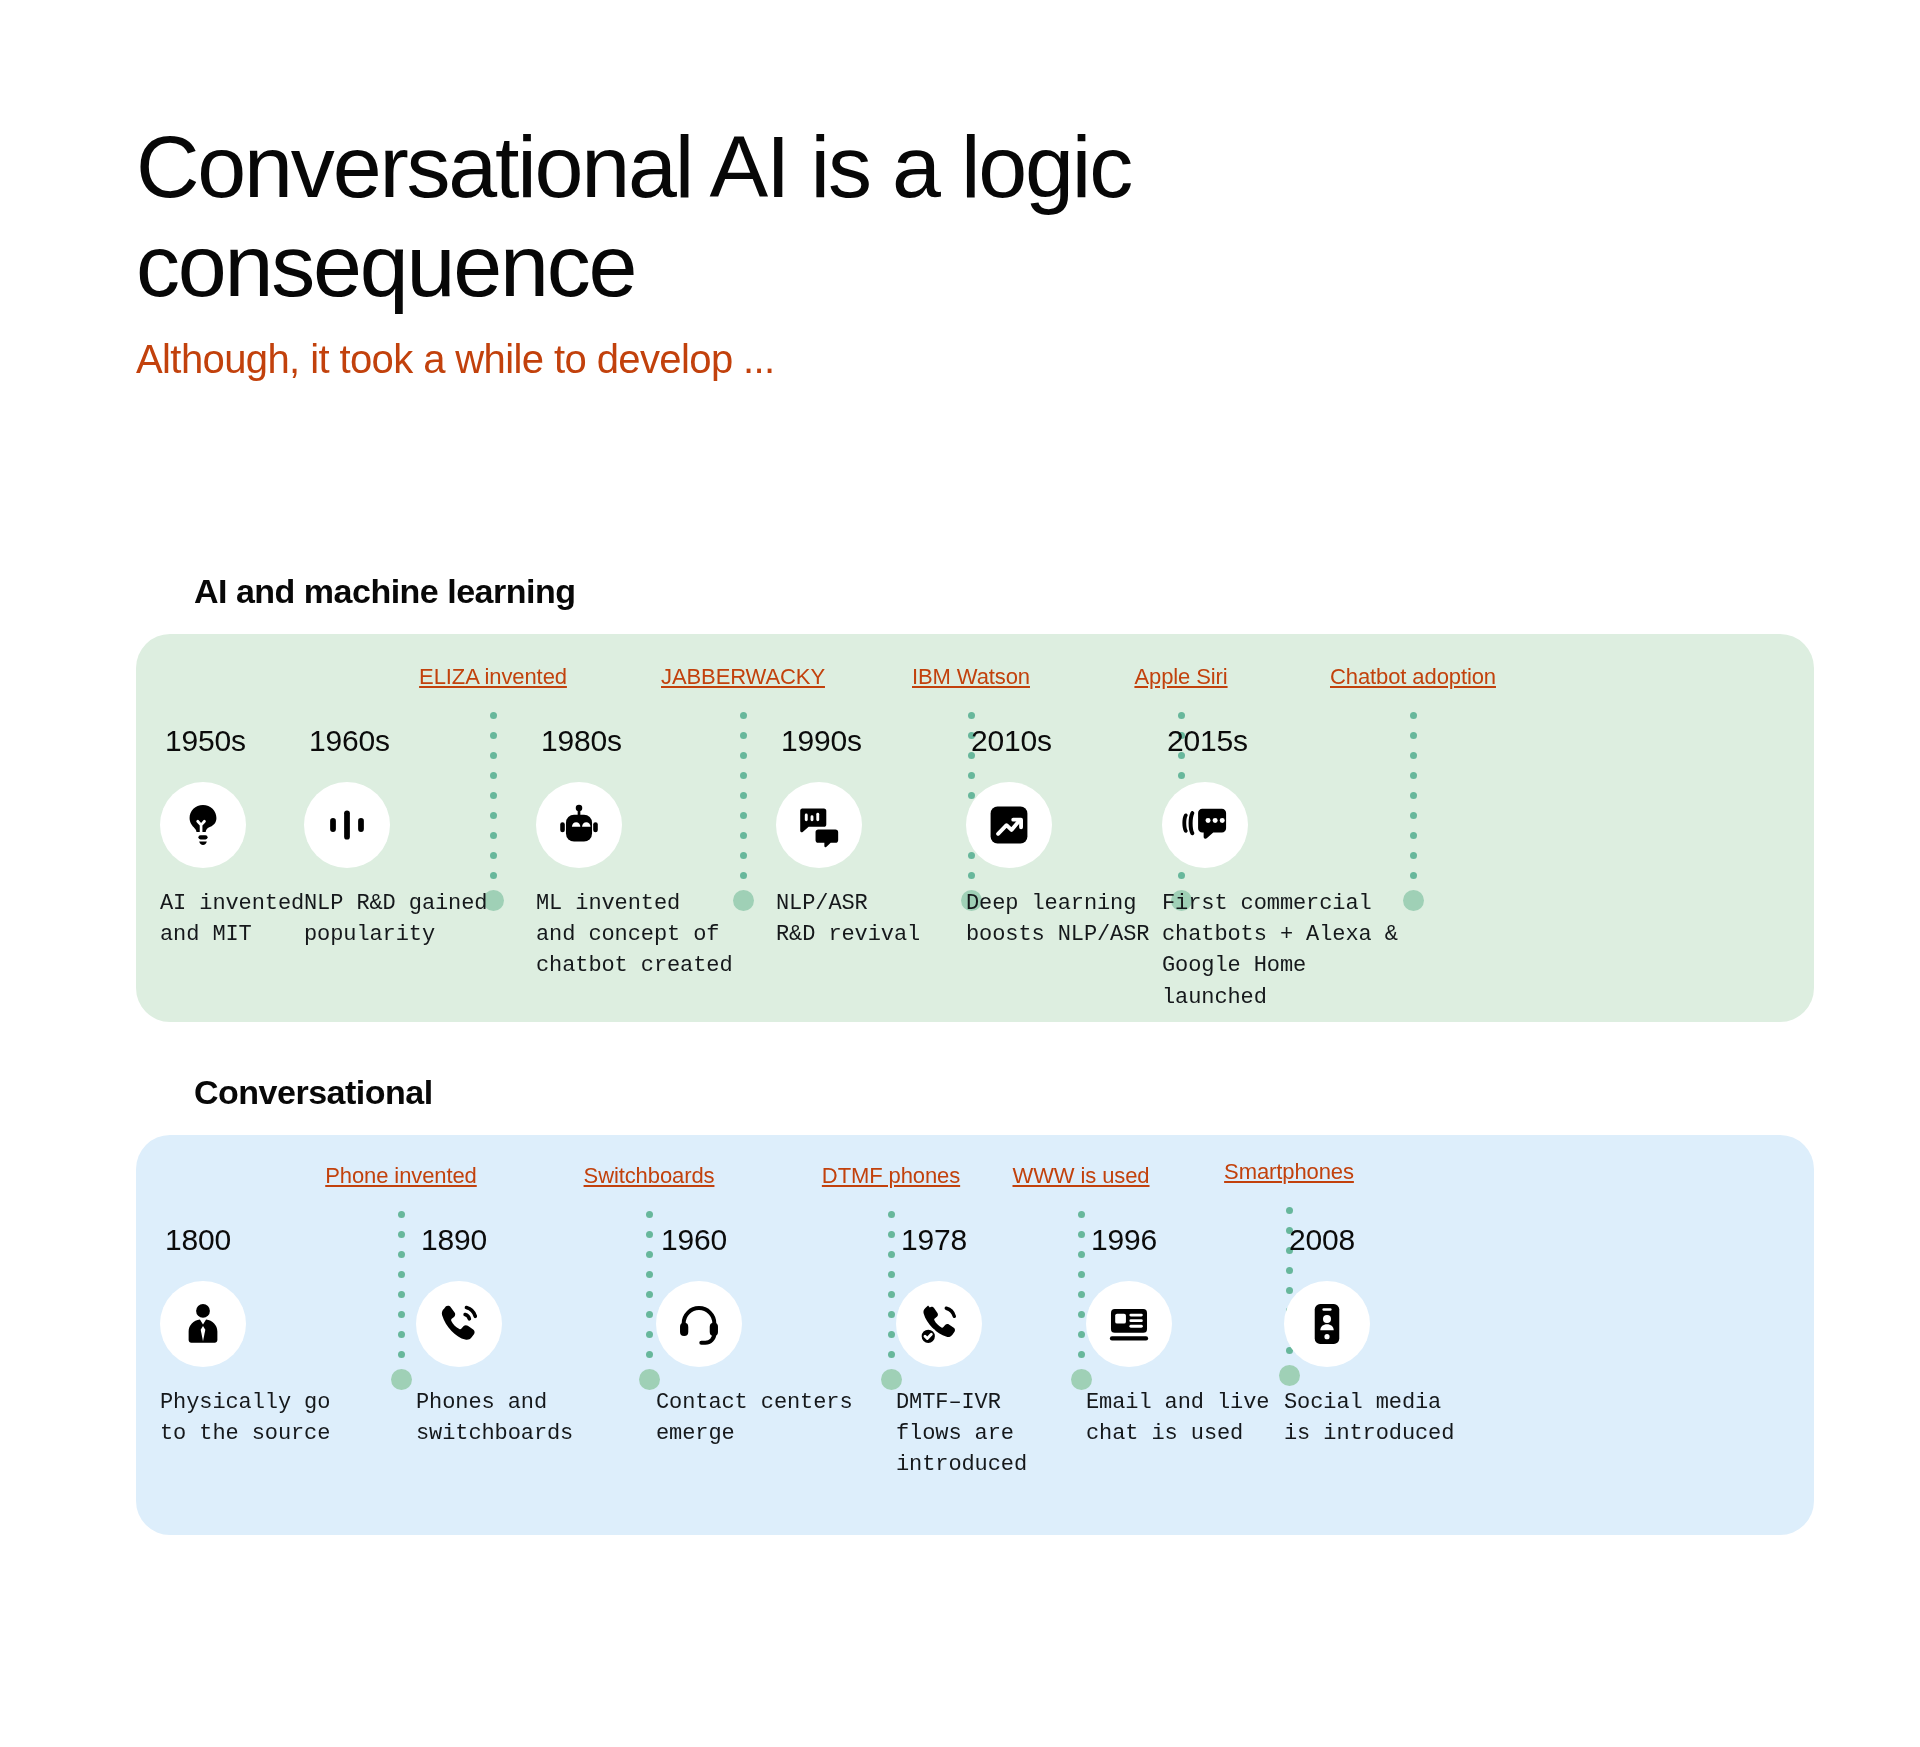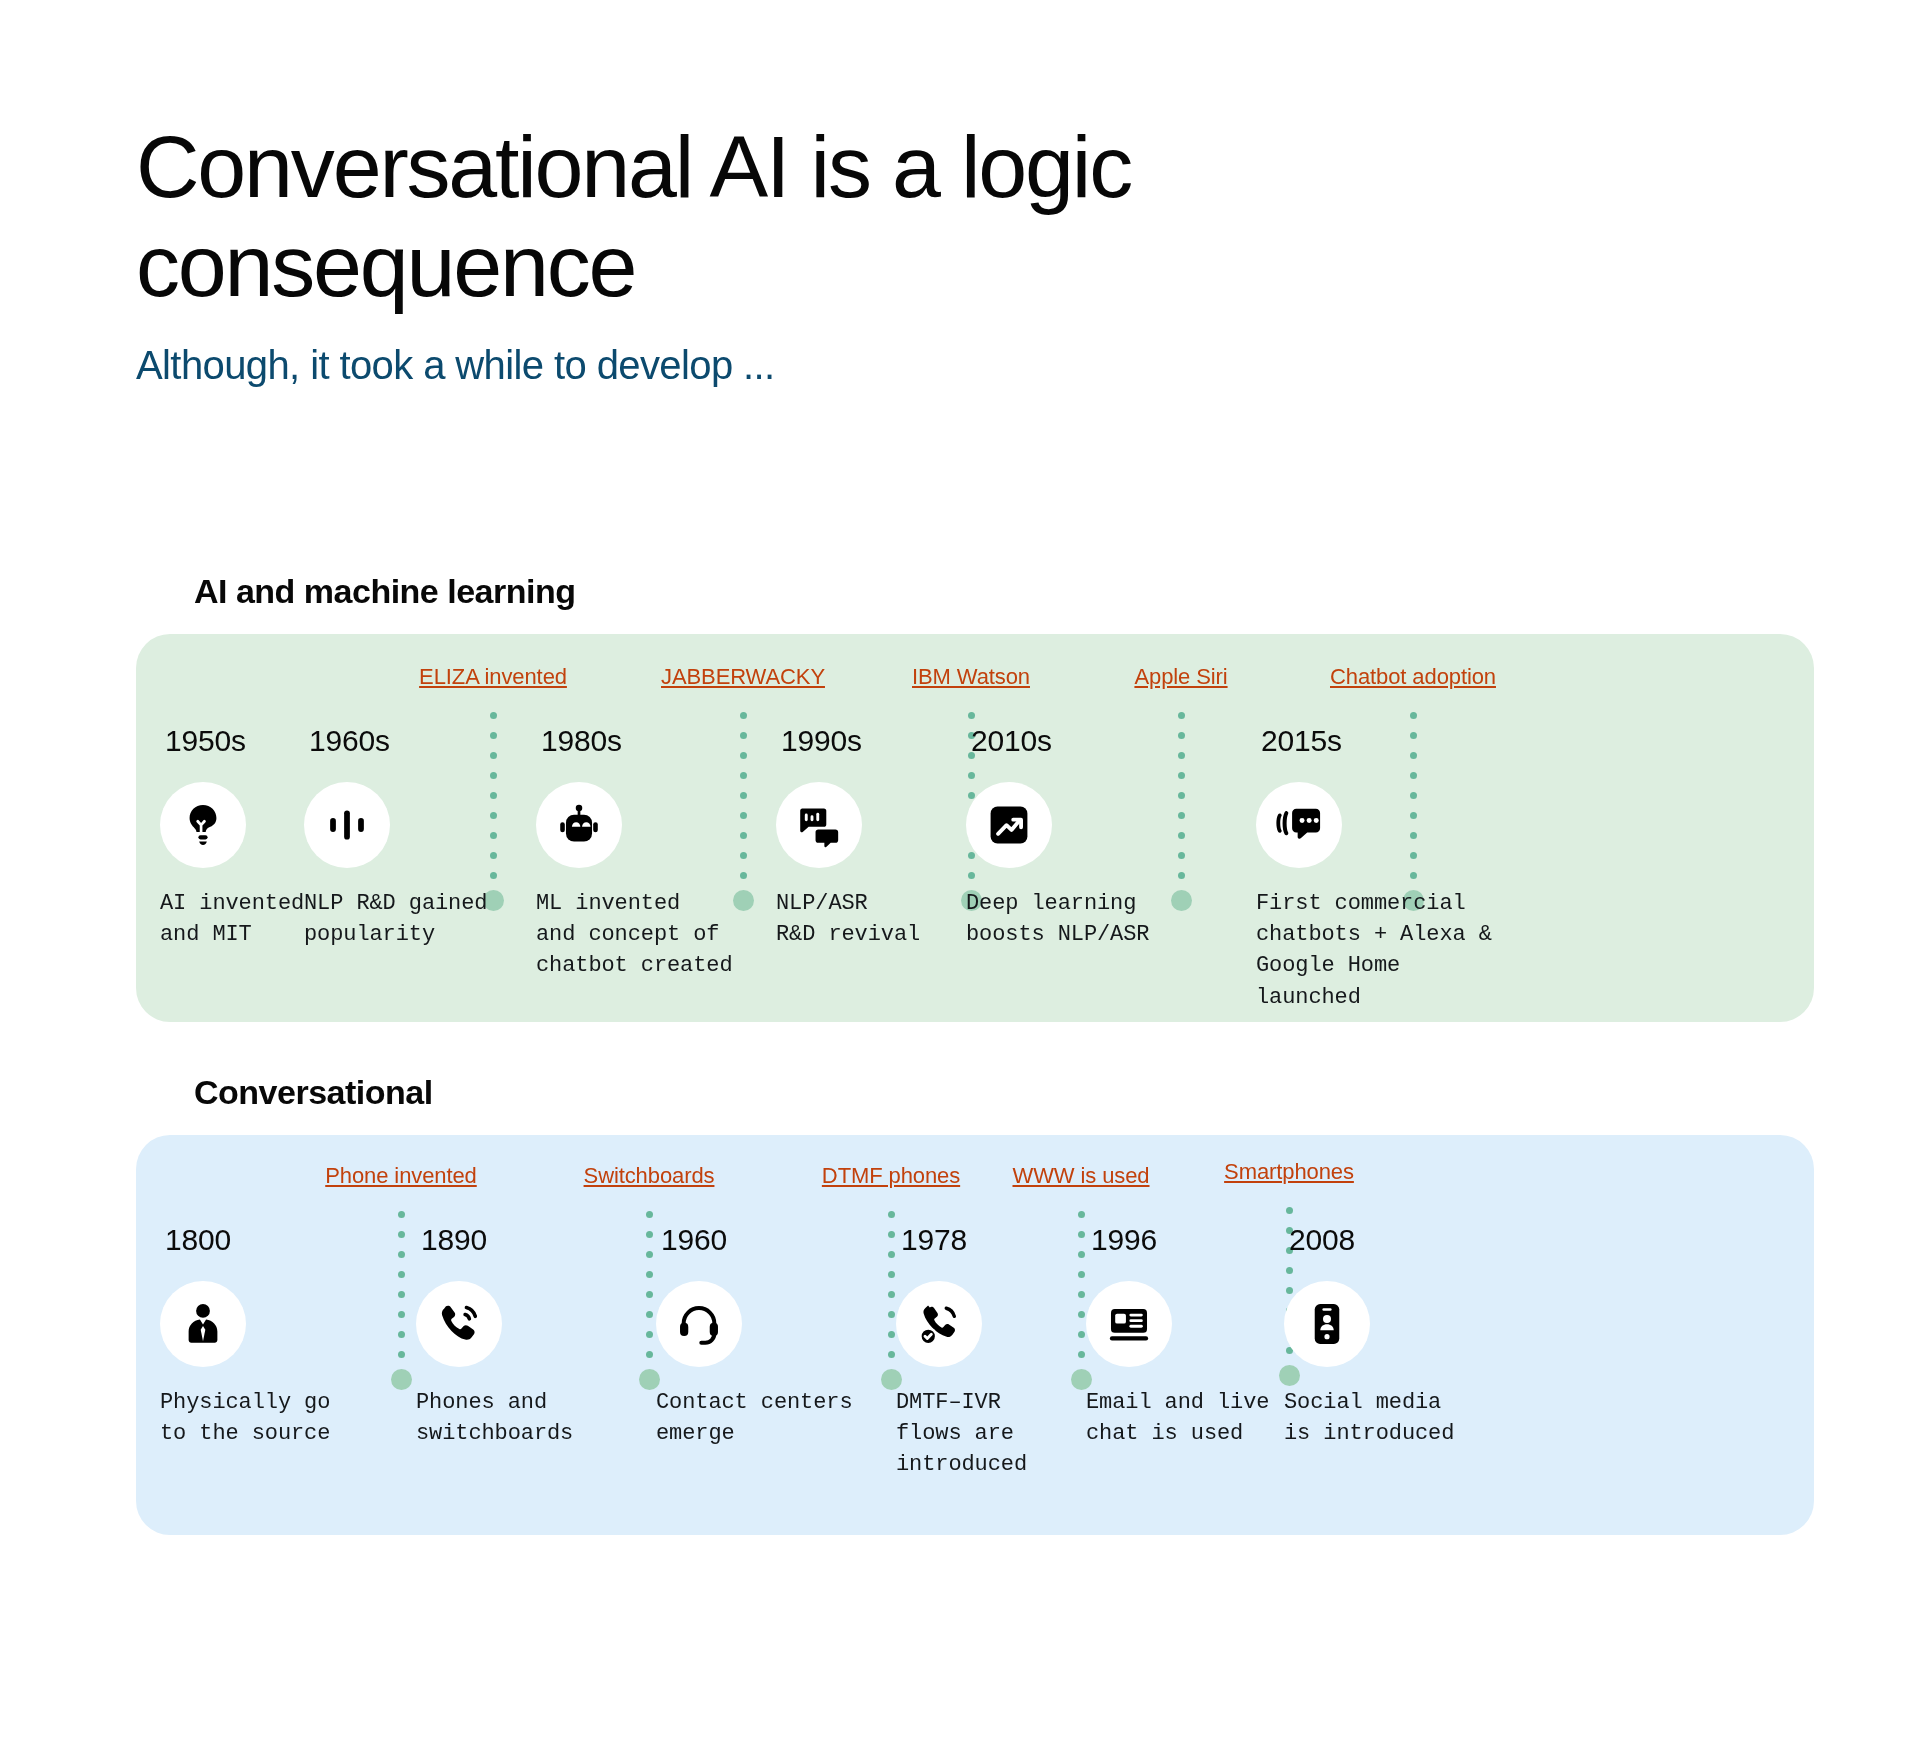--- a/index.html
+++ b/index.html
@@ -17,25 +17,25 @@
   .header { position: absolute; left: 136px; top: 118px; width: 1400px; }
   .title {
     font-size: 88px;
     line-height: 1.12;
     font-weight: 400;
     letter-spacing: -2.2px;
     color: #070707;
     white-space: pre-line;
   }
   .subtitle {
-    margin-top: 28px;
+    margin-top: 22px;
     font-size: 40px;
     font-weight: 400;
     letter-spacing: -0.6px;
-    color: #0c4a6e;
+    color: #c2410c;
   }
 
   
   .section { position: absolute; left: 136px; width: 1856px; }
   .section-heading {
     font-size: 34px;
     font-weight: 700;
     letter-spacing: -0.5px;
     color: #080808;
     margin-left: 58px;
@@ -269,21 +269,21 @@
               <svg viewBox="0 0 24 24">
                 <rect x="2.4" y="2.4" width="19.2" height="19.2" rx="3.6" fill="currentColor"></rect>
                 <path d="M6.3 16.6l4.4-4.5 2.6 2.5 4.2-5" stroke="#fff" stroke-width="2" fill="none" stroke-linecap="round" stroke-linejoin="round"></path>
                 <path d="M14.2 9.2h4.1v4" stroke="#fff" stroke-width="2" fill="none" stroke-linecap="round" stroke-linejoin="round"></path>
               </svg>
             </span>
           </div>
           <div class="desc">Deep learning
 boosts NLP/ASR</div>
         </div>
-        <div class="event" style="left: 1120px; top: 90px; width: 250px;">
+        <div class="event" style="left: 1026px; top: 90px; width: 250px;">
           <div class="year">2015s</div>
           <div class="circle">
             <span style="display: block; width: 46px; height: 46px; color: rgb(0, 0, 0);">
               <svg viewBox="0 0 24 24">
                 <path d="M2.8 7.4c-.8 1.4-.8 5.8 0 7.2.3.5.2 1-.3 1.3-.5.3-1.1.1-1.4-.4-1.2-2-1.2-7 0-9 .3-.5.9-.7 1.4-.4.5.3.6.8.3 1.3z" fill="currentColor"></path>
                 <path d="M6.3 6.2c-1 1.9-1 7.7 0 9.6.3.5.1 1.1-.4 1.4-.5.3-1.1.1-1.4-.4-1.4-2.6-1.4-8.9 0-11.5.3-.5.9-.7 1.4-.4.5.2.7.8.4 1.3z" fill="currentColor"></path>
                 <path d="M10.6 3.5h10.2c1.2 0 2.2 1 2.2 2.2v8c0 1.2-1 2.2-2.2 2.2h-4.5l-3.4 3c-.6.5-1.6.1-1.6-.7v-2.3h-.7c-1.2 0-2.2-1-2.2-2.2v-8c0-1.2 1-2.2 2.2-2.2z" fill="currentColor"></path>
                 <circle cx="13.6" cy="9.7" r="1.3" fill="#fff"></circle>
                 <circle cx="17.3" cy="9.7" r="1.3" fill="#fff"></circle>
                 <circle cx="21" cy="9.7" r="1.3" fill="#fff"></circle>

